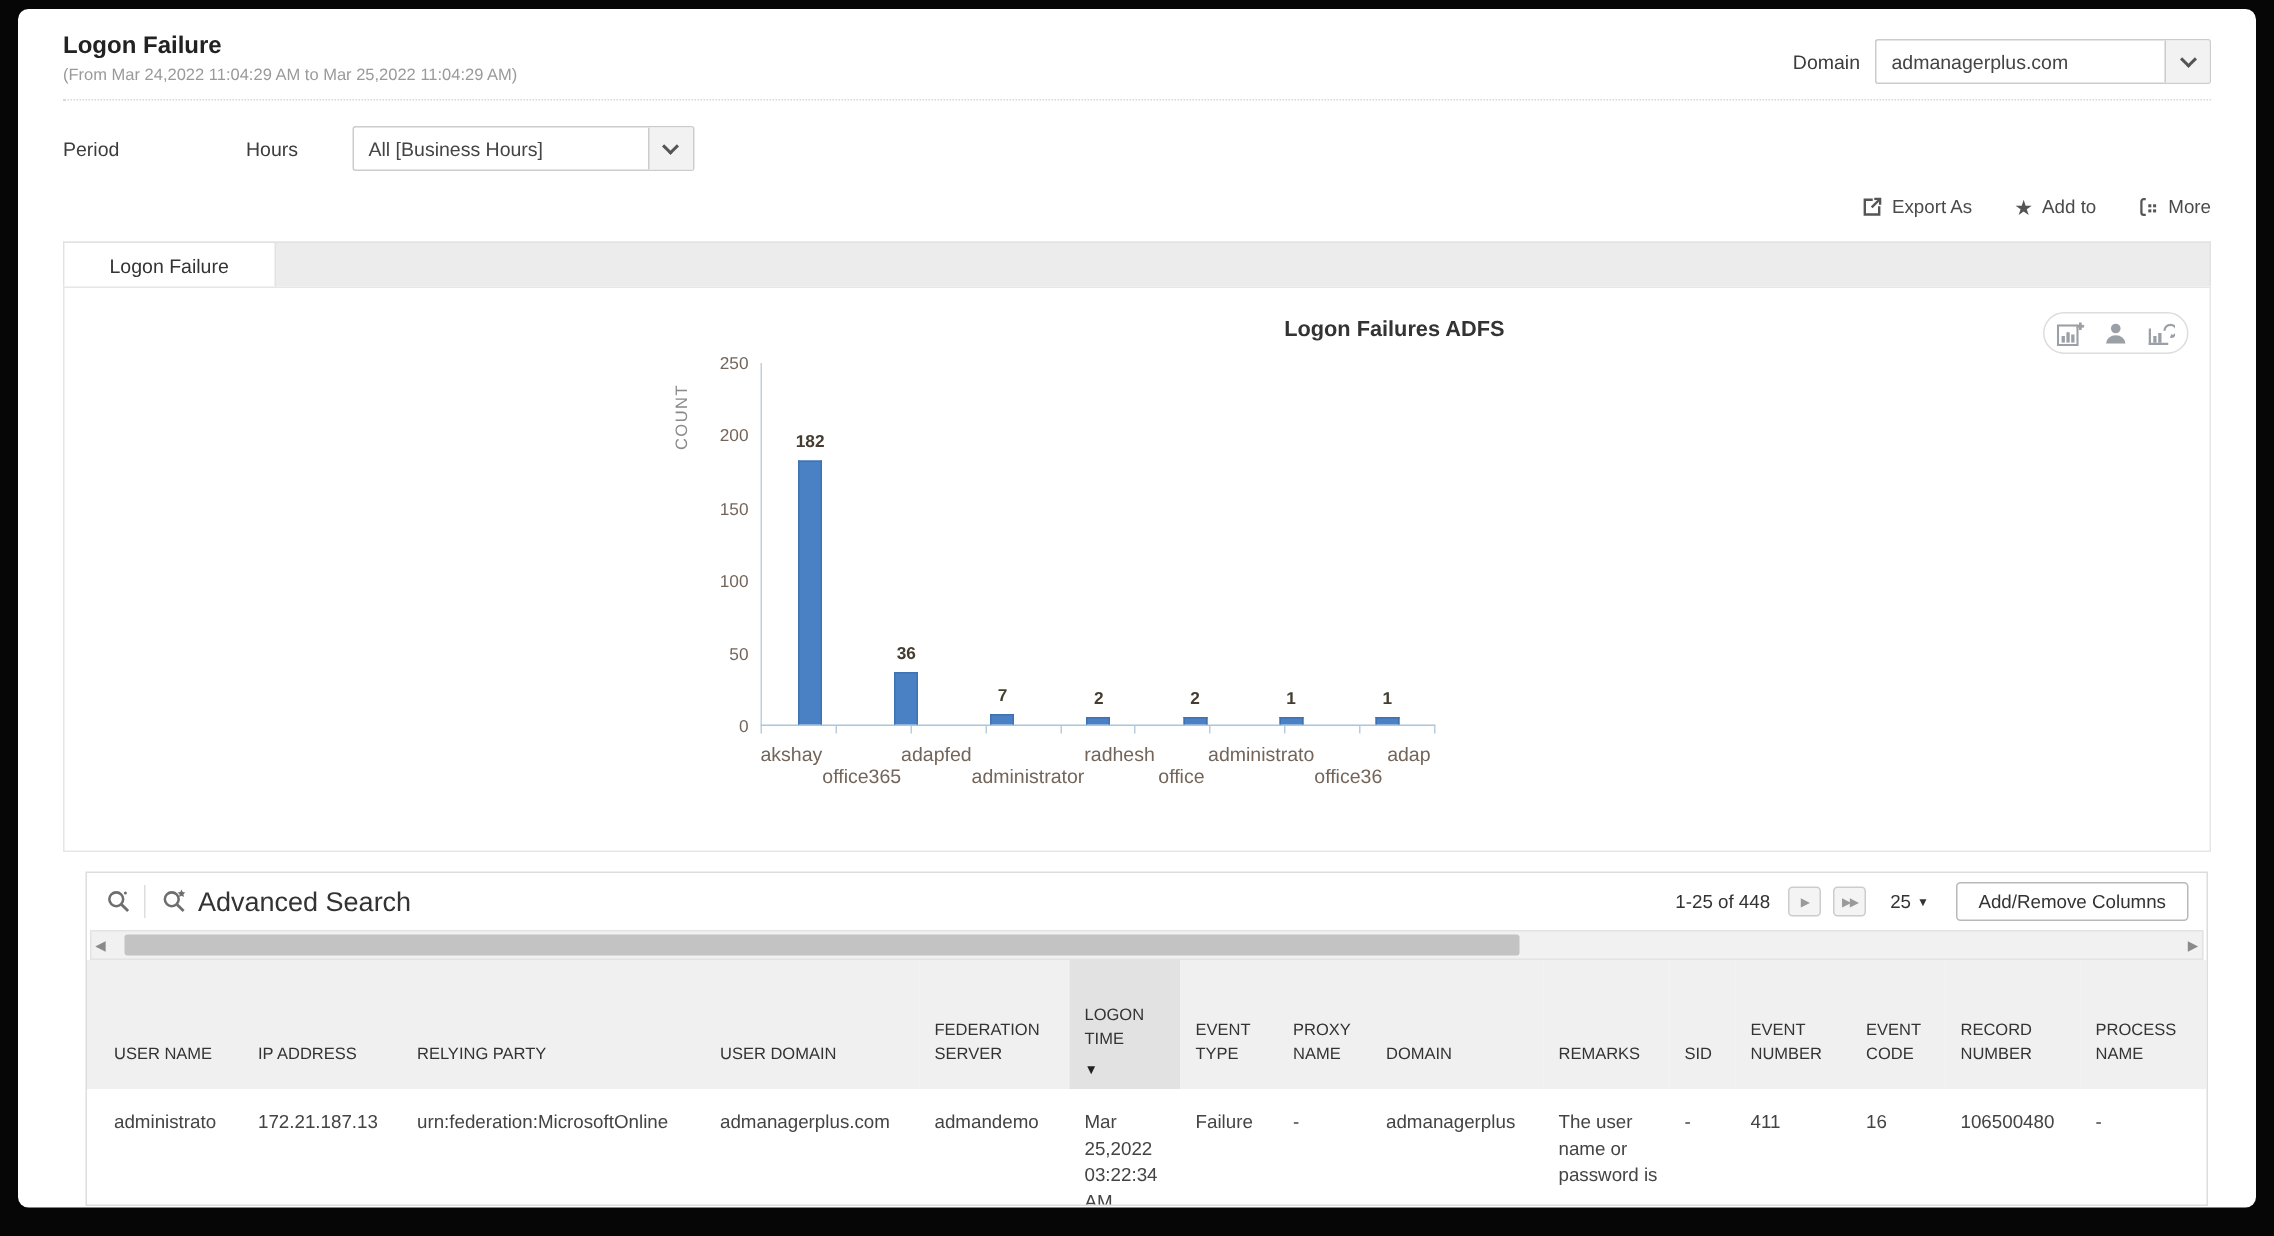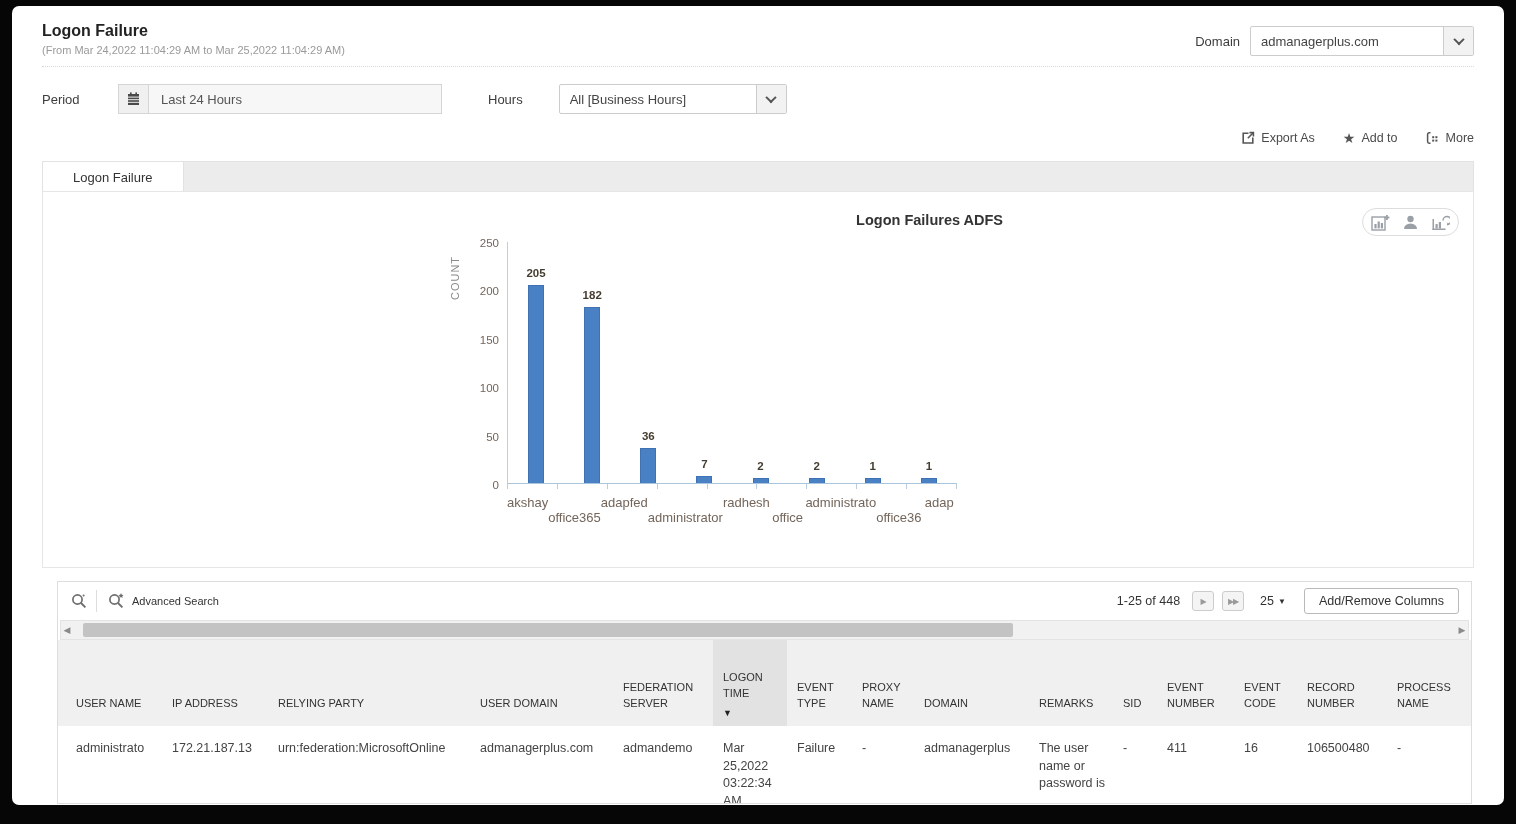--- a/index.html
+++ b/index.html
@@ -78,21 +78,21 @@
   .xlabels { display:flex; width:450px; height:36px; }
   .xlabels span { flex:1; text-align:center; font-size:13px; color:#73655a;
     white-space:nowrap; }
   .xlabels .r0 { margin-top:6px; } .xlabels .r1 { margin-top:21px; }
 
   
   .table-wrap { margin:13px 2px 0 15px; border:1px solid #ddd; height:223px;
     overflow:hidden; background:#fff; }
   .table-toolbar { height:38px; display:flex; align-items:center; padding:0 12px; }
   .ts-divider { width:1px; height:22px; background:#ddd; margin:0 10px 0 8px; }
-  .adv-label { font-size:11px; color:#333; margin-left:7px; }
+  .adv-label { font-size:18px; color:#333; margin-left:7px; }
   .toolbar-right { margin-left:auto; display:flex; align-items:center; gap:8px; }
   .pag-text { font-size:12.5px; color:#333; margin-right:4px; }
   .pag-btn { width:22px; height:20px; border:1px solid #ccc; background:#f4f4f4;
     border-radius:3px; color:#9a9a9a; font-size:8px; display:flex; align-items:center;
     justify-content:center; cursor:pointer; letter-spacing:-1px; }
   .psize { display:flex; align-items:center; gap:4px; font-size:12.5px; color:#333;
     margin:0 10px 0 8px; cursor:pointer; }
   .psize .caret { font-size:8px; color:#333; }
   .addrem-btn { height:26px; border:1px solid #b9b9b9; border-radius:3px; background:#fff;
     font-size:12.5px; color:#333; padding:0 14px; display:flex; align-items:center;
@@ -134,35 +134,20 @@
         <span class="chev-box">
             <i class="chev"></i>
           </span>
       </div>
     </div>
   </div>
   <div class="dotted-sep"></div>
 
   <div class="filters-row">
     <span class="filter-label period-label">Period</span>
-    <div class="period-ctl">
-      <div class="cal-btn">
-        <svg width="15" height="15" viewBox="0 0 15 15">
-            <g fill="#4a4a4a">
-              <rect x="2" y="2" width="11" height="2.6"></rect>
-              <rect x="2" y="5.6" width="11" height="1.6"></rect>
-              <rect x="2" y="8.2" width="11" height="1.6"></rect>
-              <rect x="2" y="10.8" width="11" height="2.2"></rect>
-              <rect x="4" y="0.4" width="1.6" height="2.4"></rect>
-              <rect x="9.4" y="0.4" width="1.6" height="2.4"></rect>
-            </g>
-          </svg>
-      </div>
-      <div class="period-input">Last 24 Hours</div>
-    </div>
     <span class="filter-label hours-label">Hours</span>
     <div class="select hours-select">
       <span class="val">All [Business Hours]</span>
       <span class="chev-box">
           <i class="chev"></i>
         </span>
     </div>
   </div>
 
   <div class="actions-row">
@@ -243,24 +228,20 @@
       <div class="yaxis" id="yaxis">
           <div class="ytick" style="bottom: -7px;">0</div>
           <div class="ytick" style="bottom: 41.4px;">50</div>
           <div class="ytick" style="bottom: 89.8px; margin-top: 29px;">100</div>
           <div class="ytick" style="bottom: 138.2px;">150</div>
           <div class="ytick" style="bottom: 186.6px;">200</div>
           <div class="ytick" style="bottom: 235px;">250</div>
         </div>
       <div>
         <div class="plot" id="plot">
-            <div class="slot">
-              <div class="bar" style="height: 198.44px; background: rgb(74, 129, 196);"></div>
-              <div class="barval" style="bottom: 204.44px;">205</div>
-            </div>
             <div class="slot">
               <div class="bar" style="height: 176.176px; background: rgb(74, 129, 196);"></div>
               <div class="barval" style="bottom: 182.176px;">182</div>
             </div>
             <div class="slot">
               <div class="bar" style="height: 34.848px; background: rgb(74, 129, 196);"></div>
               <div class="barval" style="bottom: 40.848px;">36</div>
             </div>
             <div class="slot">
               <div class="bar" style="height: 6.776px; background: rgb(74, 129, 196);"></div>

